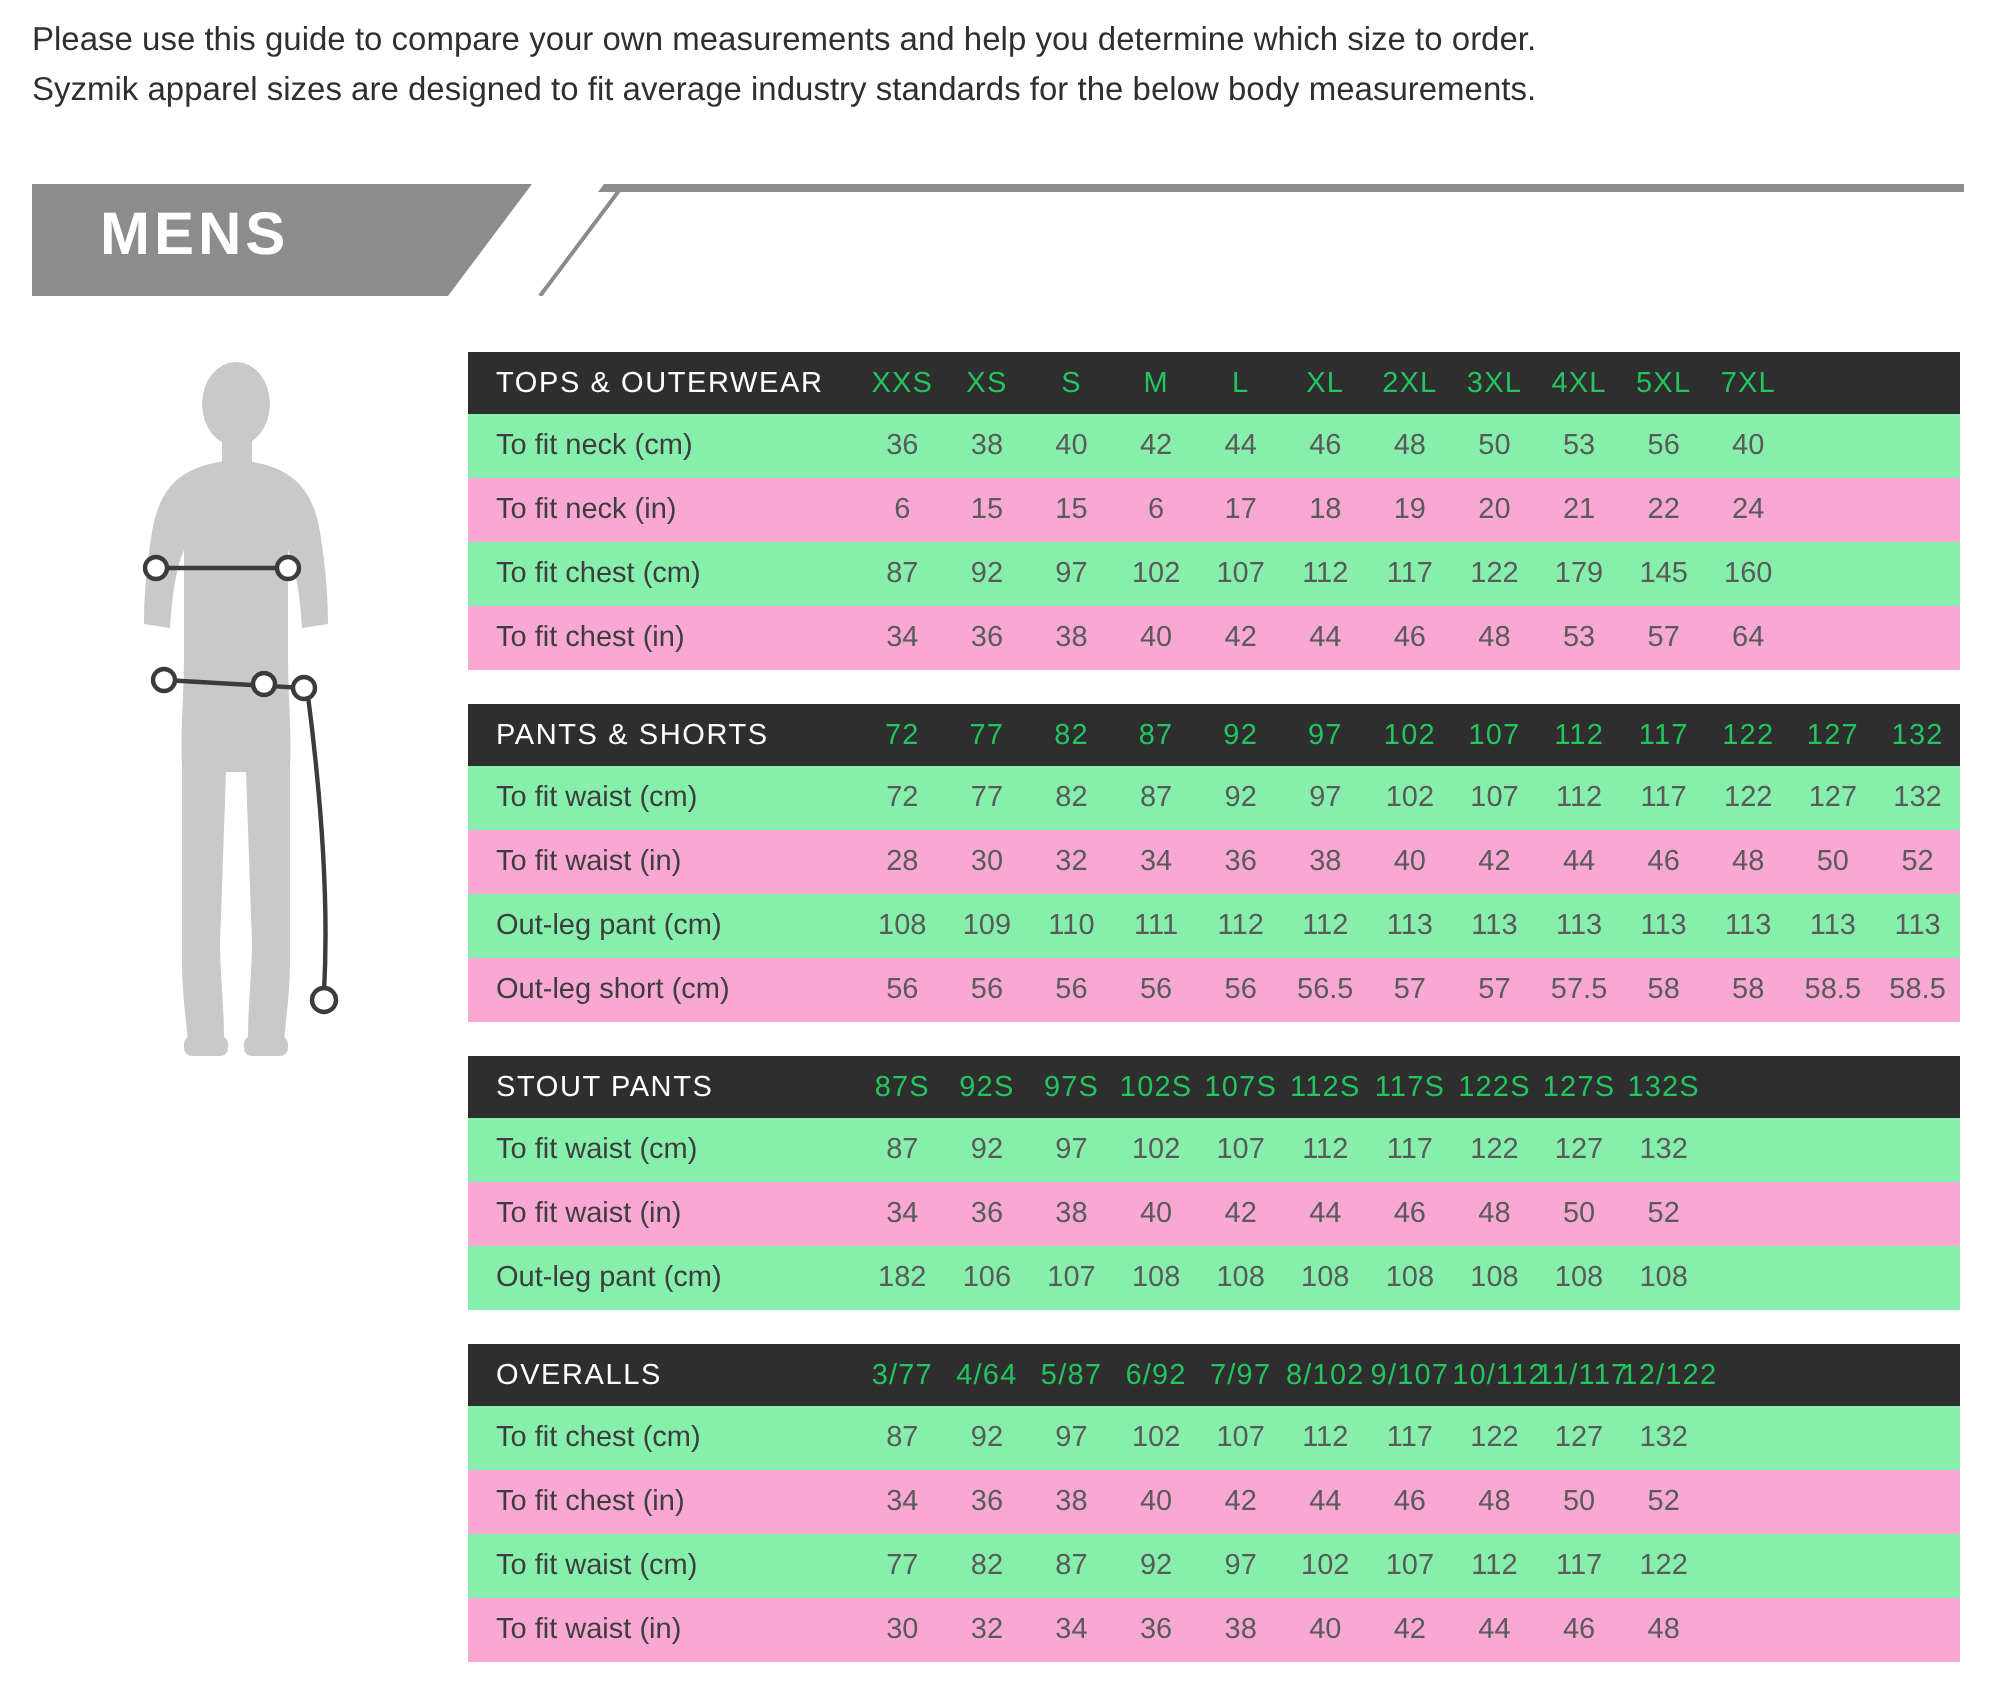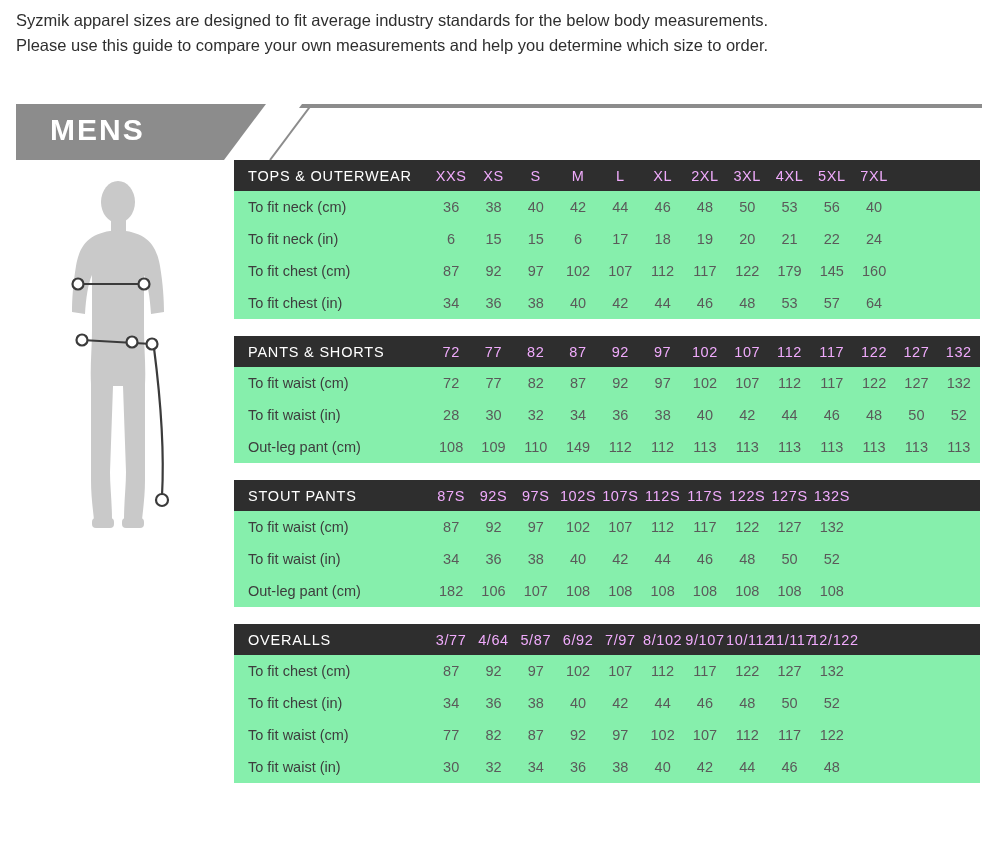--- a/index.html
+++ b/index.html
@@ -23,21 +23,21 @@
     font-size: 16.5px;
     line-height: 25px;
     color: #2f2f2f;
   }
   .intro div { white-space: nowrap; }
 
   
   .banner-wrap {
     position: absolute;
     left: 16px;
-    top: 104px;
+    top: 92px;
     width: 966px;
     height: 56px;
   }
   .banner-bar {
     position: absolute;
     left: 0;
     top: 0;
     width: 966px;
     height: 56px;
     background: #8c8c8c;
@@ -75,21 +75,21 @@
     left: 40px;
     top: 180px;
     width: 180px;
     height: 350px;
   }
 
   
   .tables {
     position: absolute;
     left: 234px;
-    top: 160px;
+    top: 176px;
     width: 746px;
   }
   table {
     border-collapse: collapse;
     width: 746px;
     table-layout: fixed;
     margin-bottom: 17px;
   }
   table tr { height: 32px; }
   th, td {
@@ -101,37 +101,37 @@
     white-space: nowrap;
   }
   th.label, td.label {
     text-align: left;
     padding-left: 14px;
     width: 182px;
     color: #3d3d3d;
   }
   thead tr { background: #2e2e2e; height: 31px; }
   thead th {
-    color: #f0abfc;
+    color: #22c55e;
     font-size: 14.5px;
     letter-spacing: 0.6px;
   }
   thead th.label {
     color: #ffffff;
     letter-spacing: 0.8px;
   }
   tbody tr.odd { background: #86efac; }
-  tbody tr.even { background: #86efac; }
+  tbody tr.even { background: #f9a8d4; }
 </style>
 </head>
 <body>
 
 <div class="intro">
+  <div>Please use this guide to compare your own measurements and help you determine which size to order.</div>
   <div>Syzmik apparel sizes are designed to fit average industry standards for the below body measurements.</div>
-  <div>Please use this guide to compare your own measurements and help you determine which size to order.</div>
 </div>
 
 <div class="banner-wrap">
   <div class="banner-bar"></div>
   <div class="banner-thin"></div>
   <svg class="banner-diag" viewBox="0 0 48 56" preserveAspectRatio="none">
     <line x1="46" y1="0" x2="4" y2="56" stroke="#8c8c8c" stroke-width="2"></line>
   </svg>
   <div class="banner-title">MENS</div>
 </div>
@@ -294,30 +294,46 @@
           <td>46</td>
           <td>48</td>
           <td>50</td>
           <td>52</td>
         </tr>
         <tr class="odd">
           <td class="label">Out-leg pant (cm)</td>
           <td>108</td>
           <td>109</td>
           <td>110</td>
-          <td>149</td>
-          <td>112</td>
-          <td>112</td>
-          <td>113</td>
-          <td>113</td>
-          <td>113</td>
-          <td>113</td>
-          <td>113</td>
-          <td>113</td>
-          <td>113</td>
+          <td>111</td>
+          <td>112</td>
+          <td>112</td>
+          <td>113</td>
+          <td>113</td>
+          <td>113</td>
+          <td>113</td>
+          <td>113</td>
+          <td>113</td>
+          <td>113</td>
+        </tr>
+        <tr class="even">
+          <td class="label">Out-leg short (cm)</td>
+          <td>56</td>
+          <td>56</td>
+          <td>56</td>
+          <td>56</td>
+          <td>56</td>
+          <td>56.5</td>
+          <td>57</td>
+          <td>57</td>
+          <td>57.5</td>
+          <td>58</td>
+          <td>58</td>
+          <td>58.5</td>
+          <td>58.5</td>
         </tr>
       </tbody>
     </table>
     <table>
       <thead>
         <tr>
           <th class="label">STOUT PANTS</th>
           <th>87S</th>
           <th>92S</th>
           <th>97S</th>

